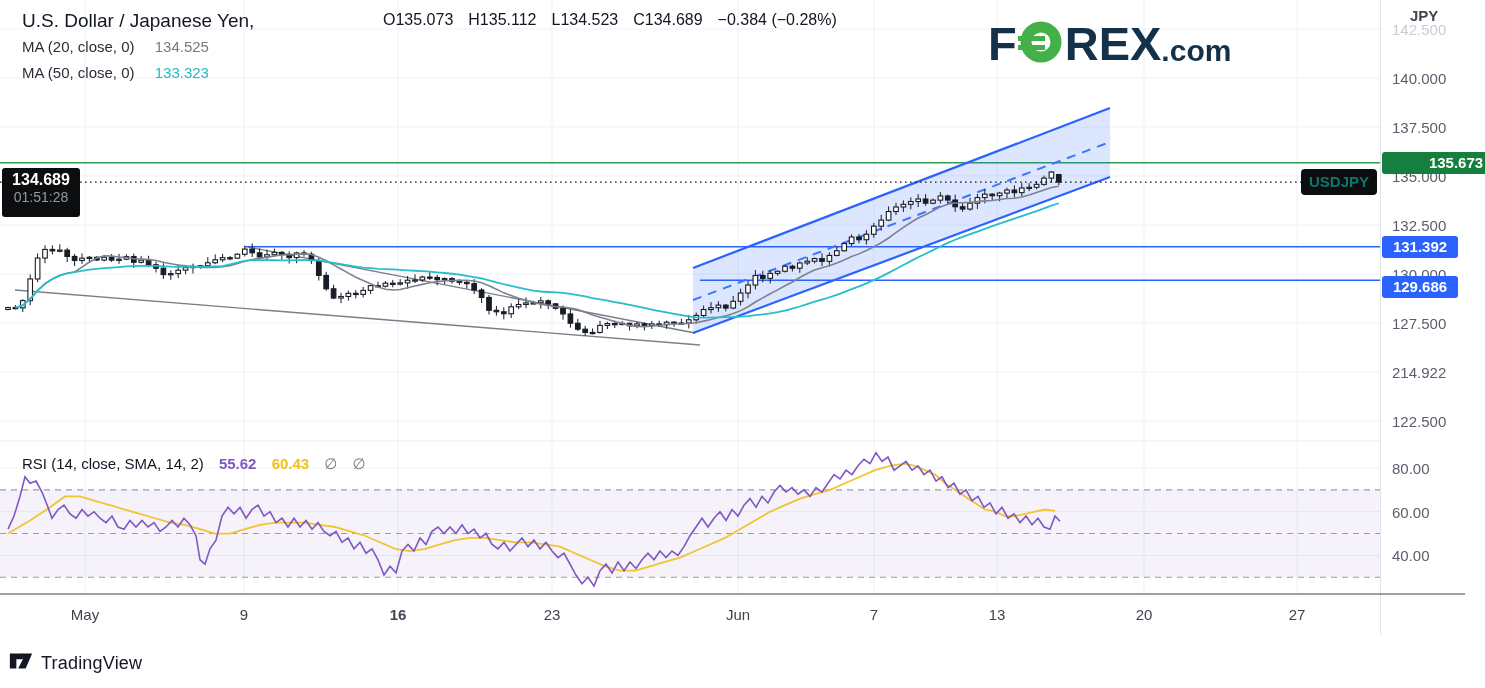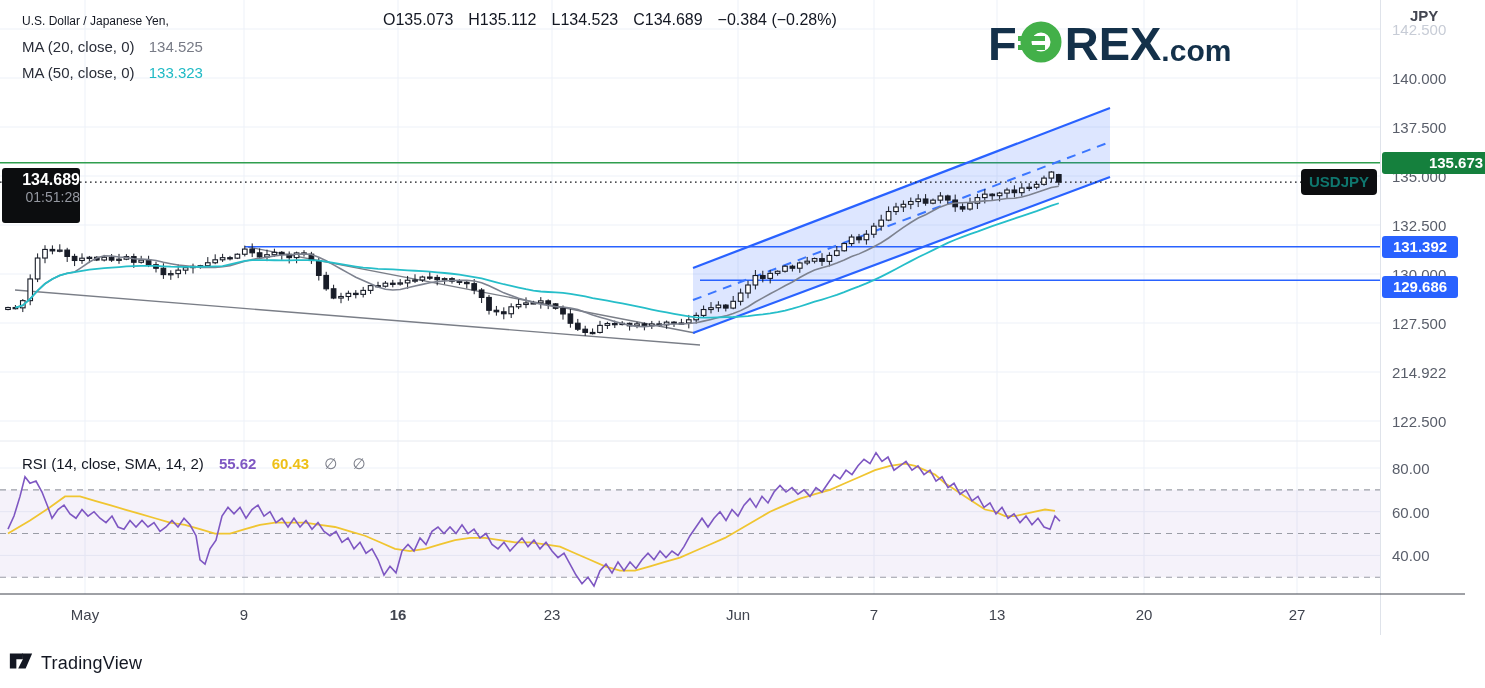--- a/index.html
+++ b/index.html
@@ -2,41 +2,41 @@
 <html><head>
 <meta charset="utf-8">
 <style>
   html,body{margin:0;padding:0;background:#ffffff;}
   body{width:1485px;height:688px;overflow:hidden;font-family:"Liberation Sans","DejaVu Sans",sans-serif;}
   .stage{position:relative;width:1485px;height:688px;background:#fff;}
   svg#chart{position:absolute;left:0;top:0;}
   .abs{position:absolute;}
   
   .legend{left:22px;top:8px;line-height:26px;color:#131722;}
-  .legend .t{font-size:12px;}
+  .legend .t{font-size:19px;}
   .legend .mrow{font-size:15px;}
   .legend .mlab{color:#2a2e39;}
-  .legend .mval{margin-left:10px;}
+  .legend .mval{margin-left:16px;}
   .val-gray{color:#787b86;}
   .val-cyan{color:#1fbac5;}
   
   .ohlc{left:383px;top:11px;font-size:16px;color:#131722;white-space:nowrap;}
   .ohlc span{margin-right:15px;}
   
   .forex-logo{left:988px;top:16px;font-weight:800;color:#14314a;font-size:47px;letter-spacing:0px;display:flex;align-items:center;}
   .fx-o{display:inline-block;width:46px;height:46px;margin:0 1px;}
   .fx-com{font-size:30px;align-self:flex-end;padding-bottom:3px;}
   
   .jpy{left:1410px;top:7px;font-size:15px;color:#434651;font-weight:bold;}
   #priceAxis{left:1380px;top:0;width:100px;height:635px;}
   #timeAxis{left:0;top:596px;width:1380px;height:38px;}
   .ptick{position:absolute;left:12px;transform:translateY(-50%);font-size:15px;color:#595e6a;white-space:nowrap;}
   .ptick.faint{color:#c7ccd6;}
   .pbadge{position:absolute;left:2px;width:76px;height:22px;border-radius:3px;color:#fff;font-size:15px;font-weight:bold;text-align:center;line-height:22px;transform:translateY(-50%);}
-  #pxBadge{position:absolute;left:2px;width:78px;border-radius:3px;background:#0c0d0f;color:#fff;text-align:right;padding:2px 0 18px 0;}
+  #pxBadge{position:absolute;left:2px;width:78px;border-radius:3px;background:#0c0d0f;color:#fff;text-align:center;padding:2px 0 12px 0;}
   #pxBadge .l1{font-size:16px;font-weight:bold;line-height:19px;}
   #pxBadge .l2{font-size:14px;color:#9598a1;line-height:16px;}
   #usdjpyTag{left:1301px;width:76px;height:26px;background:#0c0d0f;color:#0f766e;border-radius:4px;font-size:15px;font-weight:bold;text-align:center;line-height:26px;}
   .ttick{position:absolute;top:10px;transform:translateX(-50%);font-size:15px;color:#40444f;}
   
   .rsi-legend{left:22px;top:455px;font-size:15px;color:#131722;white-space:nowrap;}
   .rsi-legend span{margin-right:11px;}
   .rsi-main{color:#7e57c2;font-weight:bold;}
   .rsi-smooth{color:#eec018;font-weight:bold;}
   .rsi-empty{color:#787b86;}

